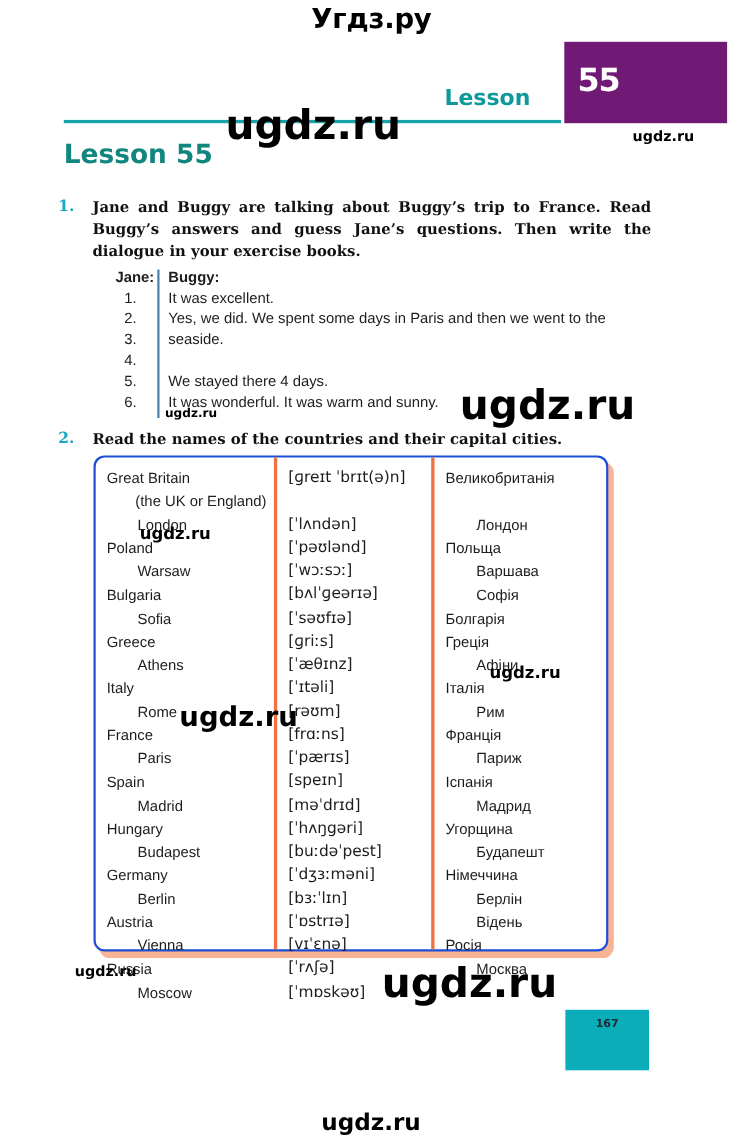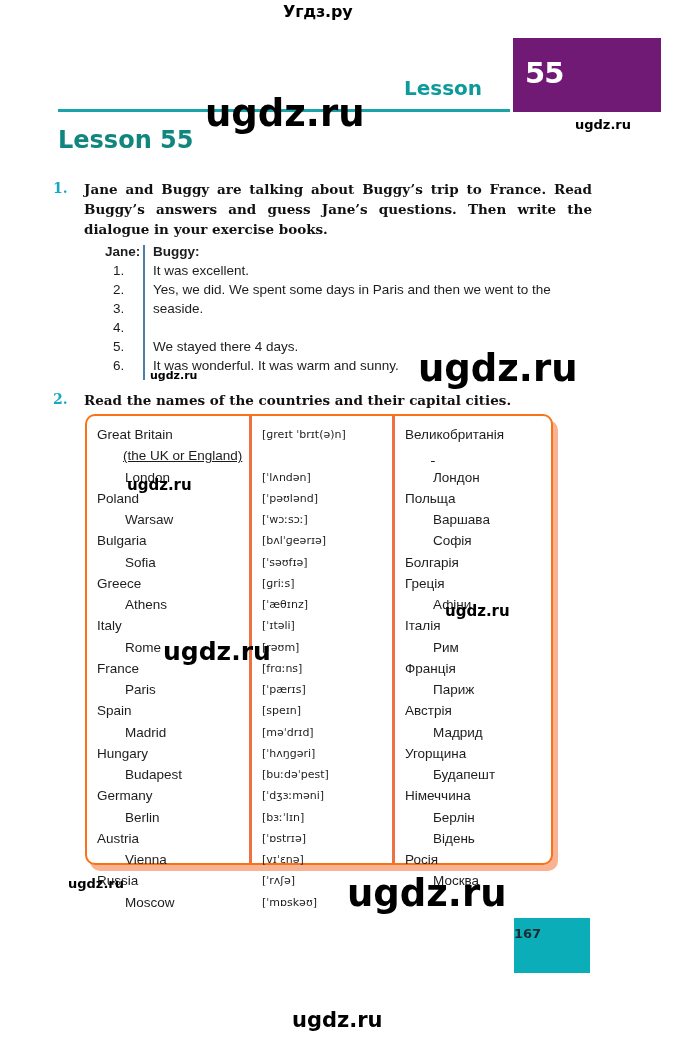--- a/index.html
+++ b/index.html
@@ -18,21 +18,21 @@
 
   
   .wm {
     position: absolute;
     font-family: "DejaVu Sans", sans-serif;
     font-weight: bold;
     color: #000000;
     white-space: nowrap;
     pointer-events: none;
   }
-  .wm-top-ru     { left: 283px; top: 2px;   font-size: 16px; letter-spacing: -0.2px; }
+  .wm-top-ru     { left: 283px; top: 2px;   font-size: 25px; letter-spacing: -0.2px; }
   .wm-hdr-big    { left: 205px; top: 92px;  font-size: 37px; }
   .wm-hdr-small  { left: 575px; top: 117px; font-size: 13px; }
   .wm-dlg-small  { left: 150px; top: 369px; font-size: 11px; }
   .wm-dlg-big    { left: 418px; top: 347px; font-size: 37px; }
   .wm-tbl-a      { left: 127px; top: 476px; font-size: 15px; }
   .wm-tbl-b      { left: 445px; top: 602px; font-size: 15px; }
   .wm-tbl-c      { left: 163px; top: 637px; font-size: 25px; }
   .wm-bot-small  { left: 68px;  top: 876px; font-size: 13px; }
   .wm-bot-big    { left: 347px; top: 872px; font-size: 37px; }
   .wm-foot       { left: 292px; top: 1008px;font-size: 21px; }
@@ -126,21 +126,21 @@
     position: absolute;
     left: 48px;
   }
   .dlg-head .lbl, .dlg-head .val { font-weight: bold; }
 
   
   .tbl-outer {
     position: absolute;
     left: 85px; top: 414px;
     width: 468px; height: 451px;
-    border: 2px solid #f97316;
+    border: 2px solid #1d4ed8;
     border-radius: 10px;
     background: #ffffff;
     box-sizing: border-box;
   }
   .tbl-shadow {
     position: absolute;
     left: 90px; top: 420px;
     width: 468px; height: 451px;
     border-radius: 10px;
     background: #f7b394;
@@ -159,40 +159,41 @@
     top: 8px;
     font-size: 13.5px;
     line-height: 21.25px;
     color: #1d1d1d;
   }
   #col-en  { left: 10px;  width: 148px; }
   #col-ipa { left: 175px; width: 125px; }
   #col-uk  { left: 318px; width: 140px; }
 
   .row-line { height: 21.25px; white-space: nowrap; }
-  .row-line.indent { padding-left: 26px; text-decoration: underline; }
+  .row-line.indent { padding-left: 26px; }
   .row-line.indent2 { padding-left: 28px; }
   .row-line.blank { }
-  .ipa { font-family: "DejaVu Sans", sans-serif; font-size: 11px; }
+  .ipa { font-family: "DejaVu Sans", sans-serif; font-size: 14px; }
 
   
   .pg-box {
     position: absolute;
     left: 514px; top: 918px;
     width: 76px; height: 55px;
     background: #0aadb8;
   }
   .pg-num {
     position: absolute;
     left: 0; top: 8px;
     width: 76px;
+    text-align: center;
     color: #1d2b33;
     font-family: "DejaVu Sans", sans-serif;
     font-weight: bold;
-    font-size: 13px;
+    font-size: 10px;
   }
 </style>
 </head>
 <body>
 
 <div class="wm wm-top-ru">Угдз.ру</div>
 
 <div class="hdr-box">
   <span class="hdr-box-num">55</span>
 </div>
@@ -306,21 +307,21 @@
       <div class="row-line">Польща</div>
       <div class="row-line indent2">Варшава</div>
       <div class="row-line indent2">Софія</div>
       <div class="row-line">Болгарія</div>
       <div class="row-line">Греція</div>
       <div class="row-line indent2">Афіни</div>
       <div class="row-line">Італія</div>
       <div class="row-line indent2">Рим</div>
       <div class="row-line">Франція</div>
       <div class="row-line indent2">Париж</div>
-      <div class="row-line">Австрія</div>
+      <div class="row-line">Іспанія</div>
       <div class="row-line indent2">Мадрид</div>
       <div class="row-line">Угорщина</div>
       <div class="row-line indent2">Будапешт</div>
       <div class="row-line">Німеччина</div>
       <div class="row-line indent2">Берлін</div>
       <div class="row-line indent2">Відень</div>
       <div class="row-line">Росія</div>
       <div class="row-line indent2">Москва</div>
     </div>
 </div>

